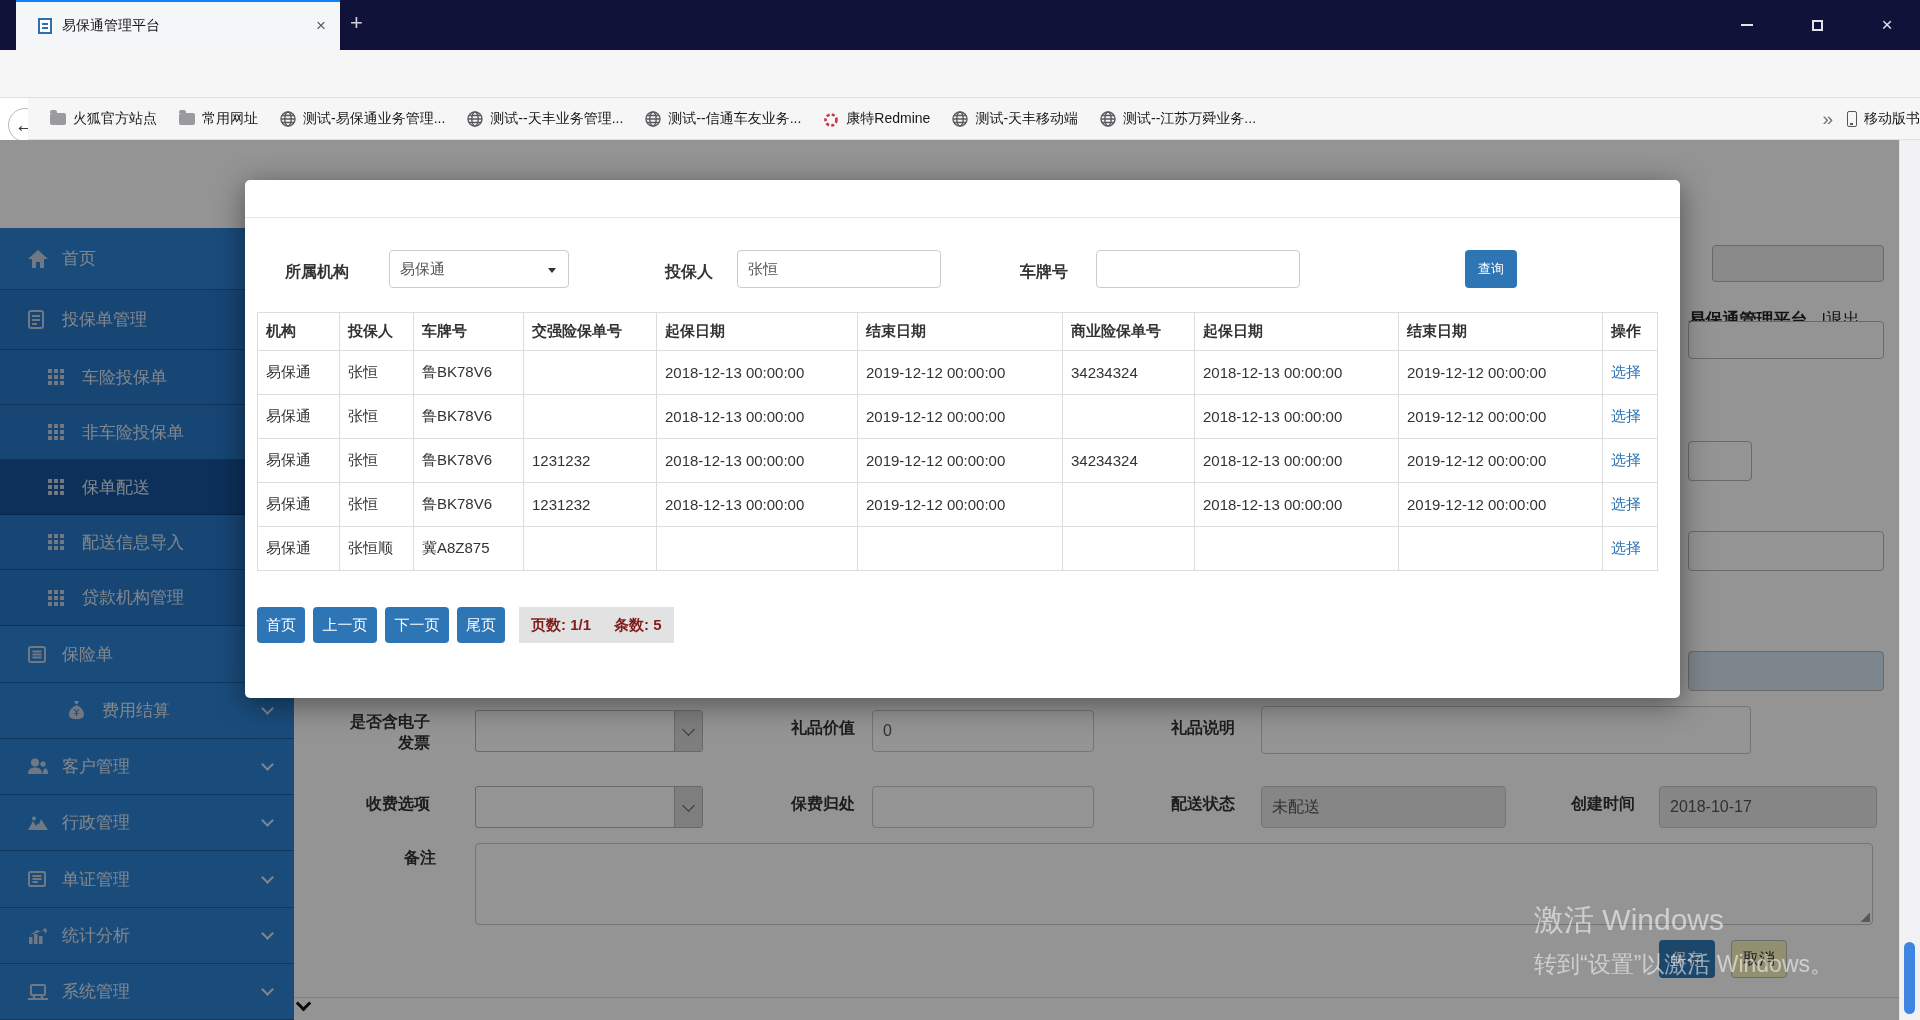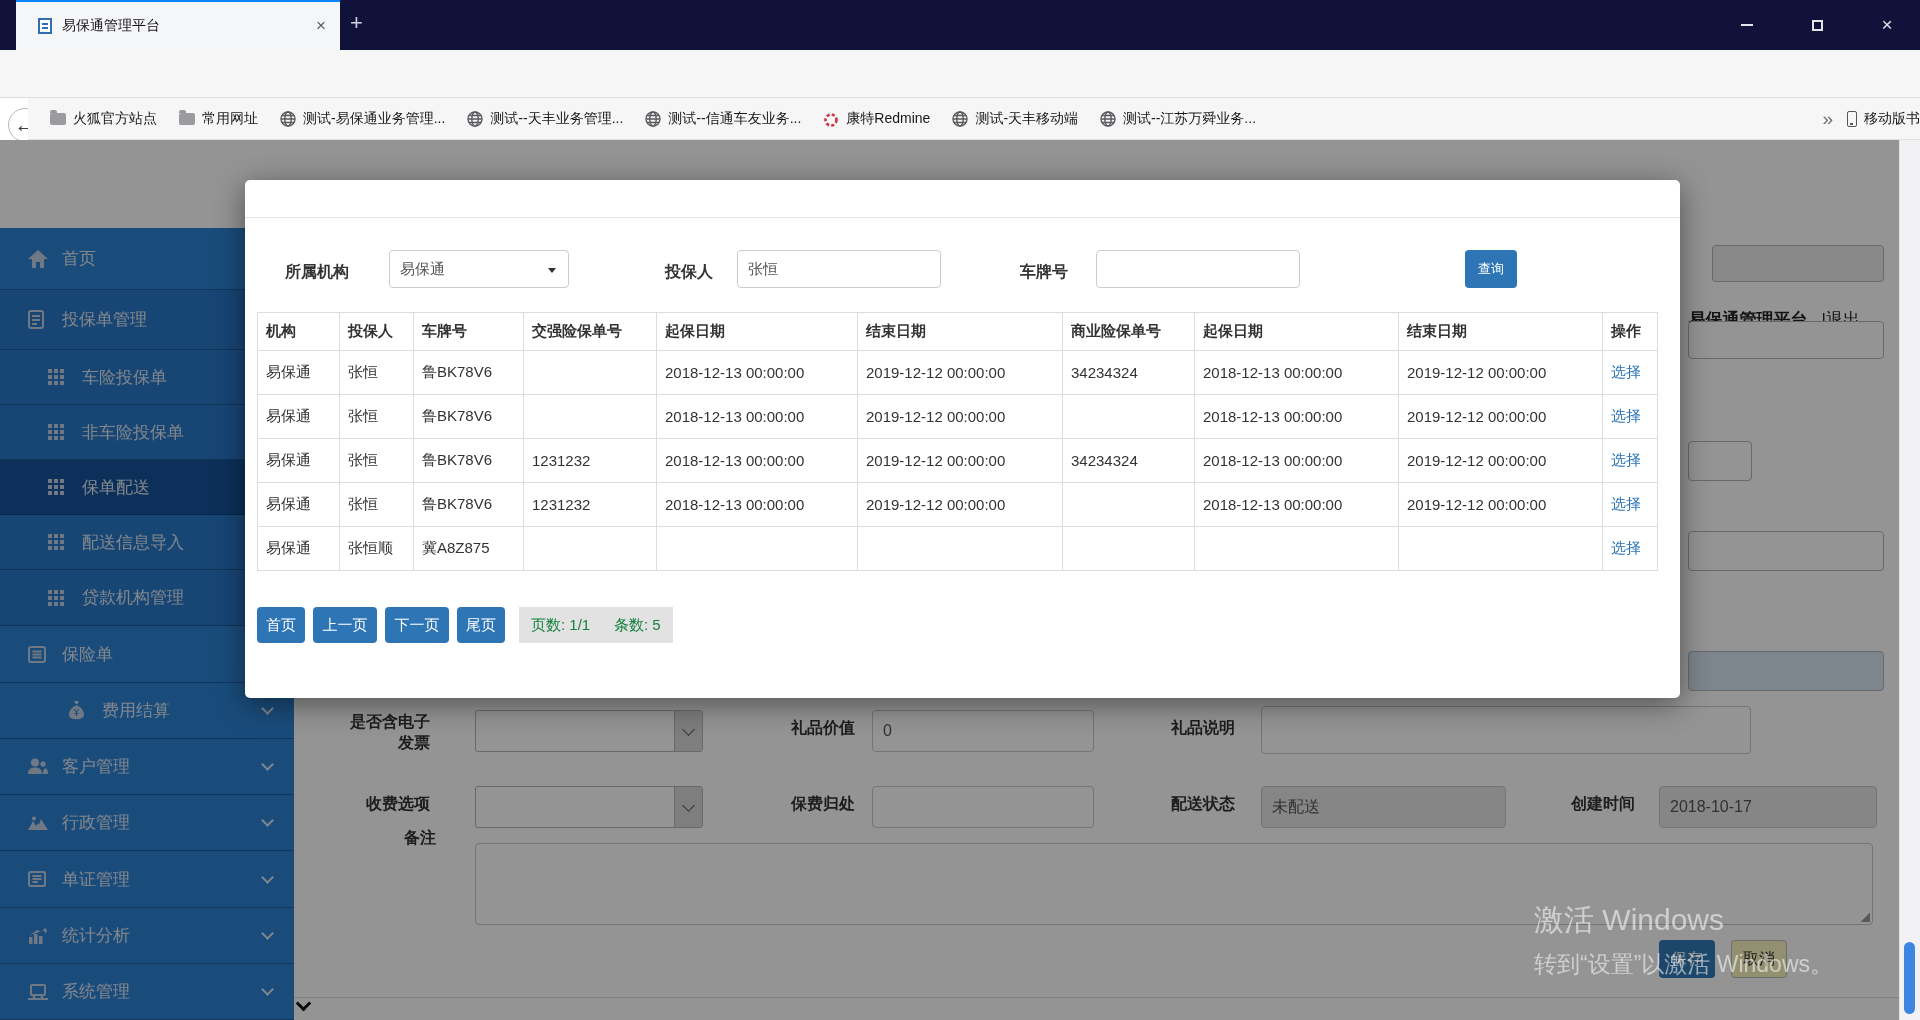--- a/index.html
+++ b/index.html
@@ -91,21 +91,21 @@
   #m-select .caret { position:absolute; right:12px; top:17px; width:0; height:0; border-left:4px solid transparent; border-right:4px solid transparent; border-top:5px solid #333; }
   #m-search { position:absolute; left:1220px; top:70px; width:52px; height:38px; background:#2e75b6; color:#fff; font-size:13px; border-radius:4px; display:flex; align-items:center; justify-content:center; }
 
   #m-table { position:absolute; left:12px; top:132px; border-collapse:collapse; table-layout:fixed; width:1400px; font-size:15px; color:#333; }
   #m-table th, #m-table td { border:1px solid #ddd; padding:0 8px; text-align:left; white-space:nowrap; overflow:hidden; }
   #m-table th { height:38px; font-weight:bold; }
   #m-table td { height:44px; }
   #m-table a { color:#2e75b6; text-decoration:none; }
 
   .pg-btn { position:absolute; top:427px; height:36px; background:#2e75b6; color:#fff; font-size:15px; border-radius:4px; display:flex; align-items:center; justify-content:center; }
-  .pg-badge { position:absolute; top:427px; height:36px; background:#e2e2e2; color:#15803d; font-size:15px; font-weight:normal; display:flex; align-items:center; justify-content:center; padding:0 12px; }
+  .pg-badge { position:absolute; top:427px; height:36px; background:#e2e2e2; color:#7f1d1d; font-size:15px; font-weight:bold; display:flex; align-items:center; justify-content:center; padding:0 12px; }
 
   
   #scrollbar-track { left:1899px; top:140px; width:21px; height:880px; background:#f2f2f4; border-left:1px solid #e2e2e4; }
   #scrollbar-thumb { left:1904px; top:942px; width:11px; height:72px; background:#3d85e0; border-radius:6px; }
   #watermark { left:1534px; top:900px; color:rgba(255,255,255,.55); pointer-events:none; }
   #watermark .l1 { font-size:30px; }
   #watermark .l2 { font-size:23px; margin-top:8px; }
 
   svg { display:block; }
 </style>
@@ -466,21 +466,21 @@
 <div class="selbox abs" style="left:475px; top:786px; width:228px; height:42px;">
     <span class="chev"></span>
   </div>
 <div class="lbl abs" style="left:760px; top:794px; width:95px;">保费归处</div>
 <div class="inp abs" style="left:872px; top:786px; width:222px; height:42px;"></div>
 <div class="lbl abs" style="left:1140px; top:794px; width:95px;">配送状态</div>
 <div class="inp dis abs" style="left:1261px; top:786px; width:245px; height:42px;">未配送</div>
 <div class="lbl abs" style="left:1545px; top:794px; width:90px;">创建时间</div>
 <div class="inp dis abs" style="left:1659px; top:786px; width:218px; height:42px;">2018-10-17</div>
 
-<div class="lbl abs" style="left:370px; top:828px; width:66px;">备注</div>
+<div class="lbl abs" style="left:370px; top:848px; width:66px;">备注</div>
 <div id="remark-area" class="abs" style="left:475px; top:843px; width:1398px; height:82px;">
     <span id="remark-grip"></span>
   </div>
 <div id="form-divider" class="abs"></div>
 <div id="save-btn" class="bbtn">保存</div>
 <div id="cancel-btn" class="bbtn">取消</div>
 
 <div class="ghostbox" style="left:1712px; top:245px; width:172px; height:37px; background:#ededed;"></div>
 <div class="ghostbox" style="left:1688px; top:321px; width:196px; height:38px;"></div>
 <div class="ghostbox" style="left:1688px; top:441px; width:64px; height:40px;"></div>

